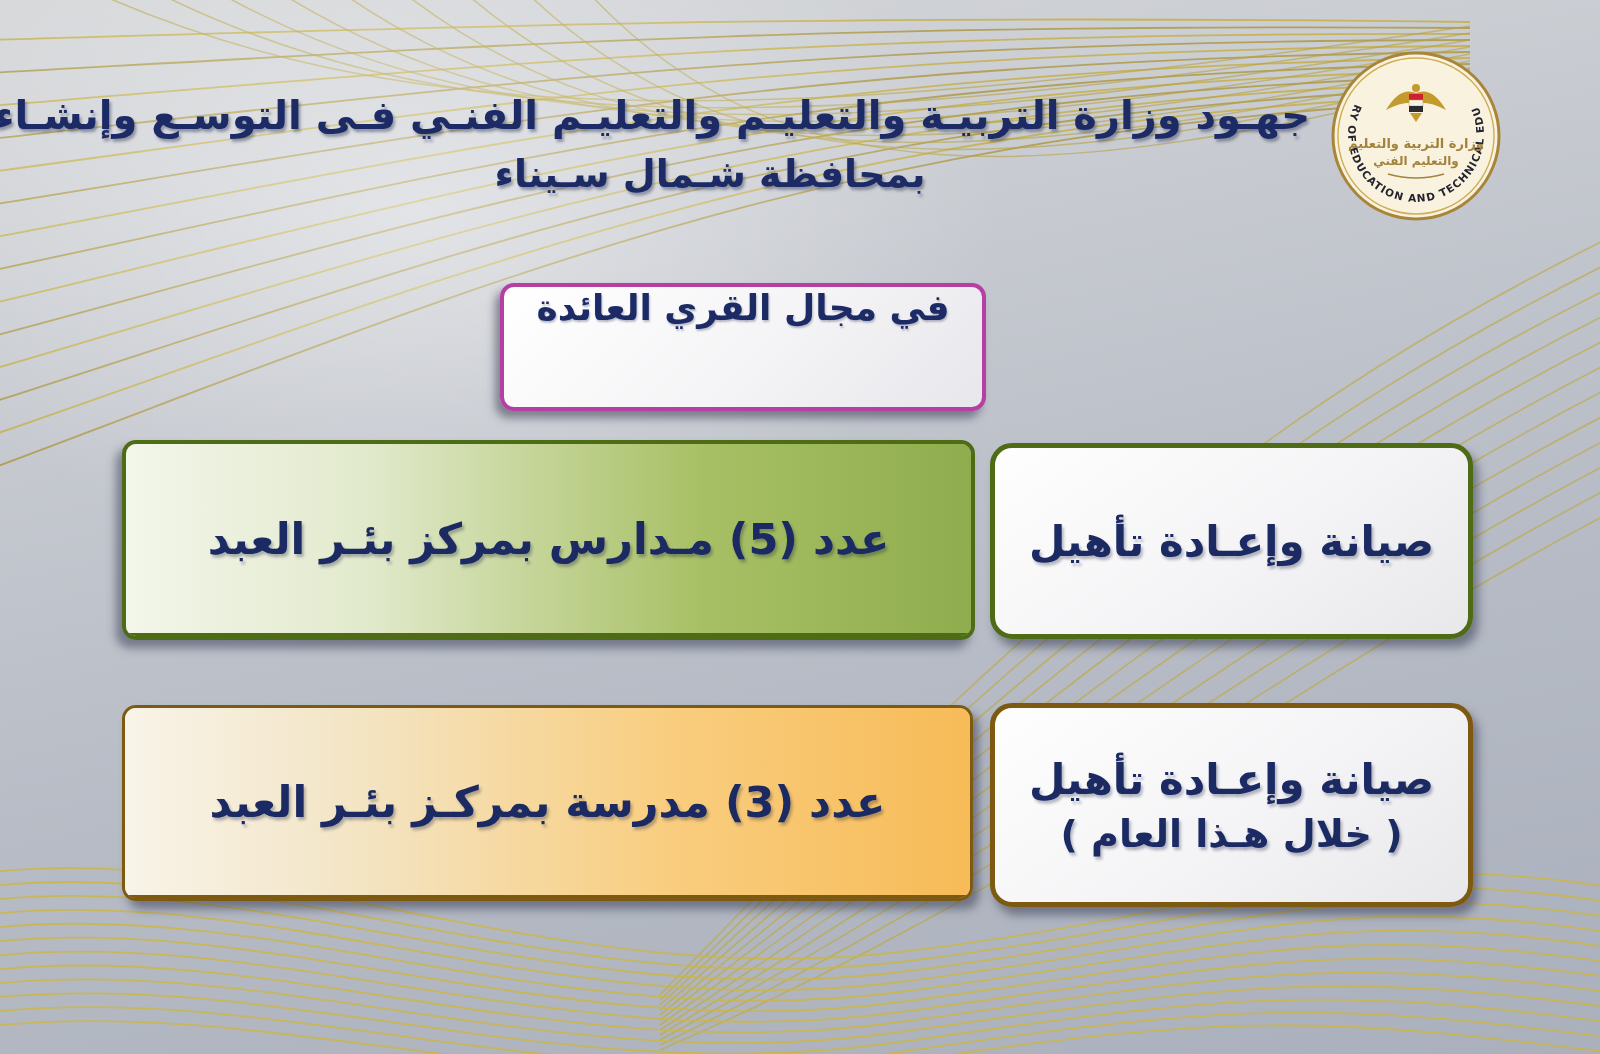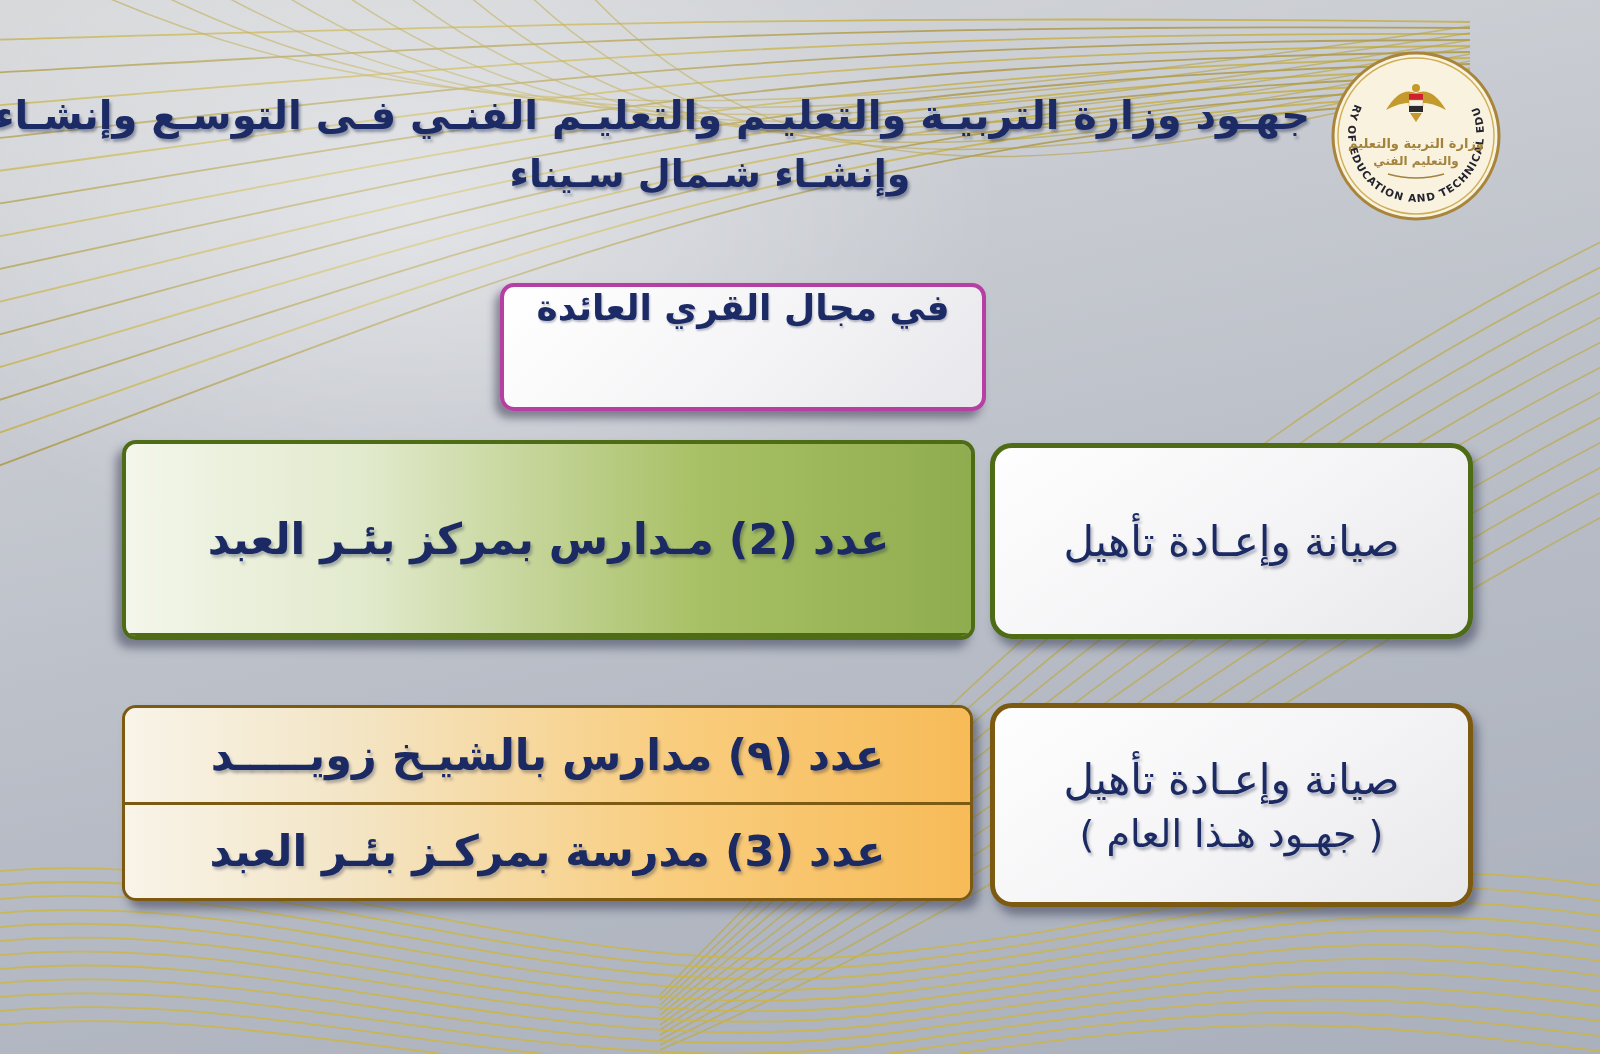--- a/index.html
+++ b/index.html
@@ -51,21 +51,21 @@
   .stat-box.orange .stat-row{background:linear-gradient(90deg,#f9f4e9 0%,#f3e6c8 25%,#f9cd7e 65%,#f7bb58 100%);}
   .stat-box.orange .stat-row:first-child{border-bottom:3px solid #7d5a12;}
   .side-box{
     position:absolute;left:990px;width:473px;
     border-radius:22px;display:flex;flex-direction:column;align-items:center;justify-content:center;
     background:linear-gradient(145deg,#fefefe 0%,#f4f4f6 55%,#e8e8eb 100%);
   }
   .side-box.green{top:443px;height:186px;border:5px solid #4e6b16;box-shadow:5px 8px 10px rgba(45,50,75,0.5);}
   .side-box.orange{top:703px;height:194px;border:5px solid #7d5a12;box-shadow:5px 8px 10px rgba(45,50,75,0.5);}
   .side-label{
-    font-size:42px;font-weight:normal;color:#1b2a63;direction:rtl;white-space:nowrap;
+    font-size:42px;font-weight:bold;color:#1b2a63;direction:rtl;white-space:nowrap;
     text-shadow:2px 3px 3px rgba(20,25,60,0.3);
   }
   .side-label.small{font-size:38px;margin-top:8px;}
 </style>
 </head>
 <body>
 
 <div class="stage">
 
   <svg id="bg-lines" width="1600" height="1054" viewBox="0 0 1600 1054" aria-hidden="true">
@@ -114,21 +114,21 @@
       <path d="M -10 970 C 280 940, 560 1069, 900 1022 S 1330 954, 1615 993" stroke="#cdb73f" stroke-width="1.8" opacity="0.8" fill="none"></path>
       <path d="M -10 984 C 280 954, 560 1080, 900 1032 S 1330 970, 1615 1008" stroke="#cdb73f" stroke-width="1.8" opacity="0.8" fill="none"></path>
       <path d="M -10 998 C 280 968, 560 1091, 900 1042 S 1330 986, 1615 1023" stroke="#cdb73f" stroke-width="1.8" opacity="0.8" fill="none"></path>
       <path d="M -10 1012 C 280 982, 560 1102, 900 1052 S 1330 1002, 1615 1038" stroke="#cdb73f" stroke-width="1.8" opacity="0.8" fill="none"></path>
       <path d="M -10 1026 C 280 996, 560 1113, 900 1062 S 1330 1018, 1615 1053" stroke="#cdb73f" stroke-width="1.8" opacity="0.8" fill="none"></path>
     </svg>
   <div class="light-overlay"></div>
 
   <div class="title-block">
     <div class="title-line1">جهـود وزارة التربيـة والتعليـم والتعليـم الفنـي فـى التوسـع وإنشـاء المدارس</div>
-    <div class="title-line2">وإنشـاء شـمال سـيناء</div>
+    <div class="title-line2">بمحافظة شـمال سـيناء</div>
   </div>
 
   <div class="logo-wrap">
     <svg width="172" height="172" viewBox="0 0 172 172">
       <circle cx="86" cy="86" r="83" fill="#f8f2df" stroke="#a8853a" stroke-width="3"></circle>
       <circle cx="86" cy="86" r="78" fill="none" stroke="#cfae56" stroke-width="1.4"></circle>
       <defs>
         <path id="ringPath" d="M 24 56 A 68 68 0 1 0 148 56" fill="none"></path>
       </defs>
       <text font-size="10.5" font-weight="bold" fill="#23232e" letter-spacing="1.2">
@@ -147,30 +147,29 @@
       <text x="86" y="115" text-anchor="middle" font-size="12" font-weight="bold" fill="#a3823c" direction="rtl">والتعليم الفني</text>
       <path d="M58 124 Q86 132 114 124" stroke="#a3823c" stroke-width="1.5" fill="none"></path>
     </svg>
   </div>
 
   <div class="badge">
     <span class="badge-label">في مجال القري العائدة</span>
   </div>
 
   <div class="stat-box green">
-    <div class="stat-row">عدد (2) مـدارس بمركز بئـر العبد</div>
+    <div class="stat-row">عدد (5) مـدارس بمركز بئـر العبد</div>
   </div>
 
   <div class="side-box green">
     <span class="side-label">صيانة وإعـادة تأهيل</span>
   </div>
 
   <div class="stat-box orange">
-    <div class="stat-row">عدد (٩) مدارس بالشيـخ زويـــــد</div>
     <div class="stat-row">عدد (3) مدرسة بمركـز بئـر العبد</div>
   </div>
 
   <div class="side-box orange">
     <span class="side-label">صيانة وإعـادة تأهيل</span>
-    <span class="side-label small">( جهـود هـذا العام )</span>
+    <span class="side-label small">( خلال هـذا العام )</span>
   </div>
 
 </div>
 
 </body></html>

